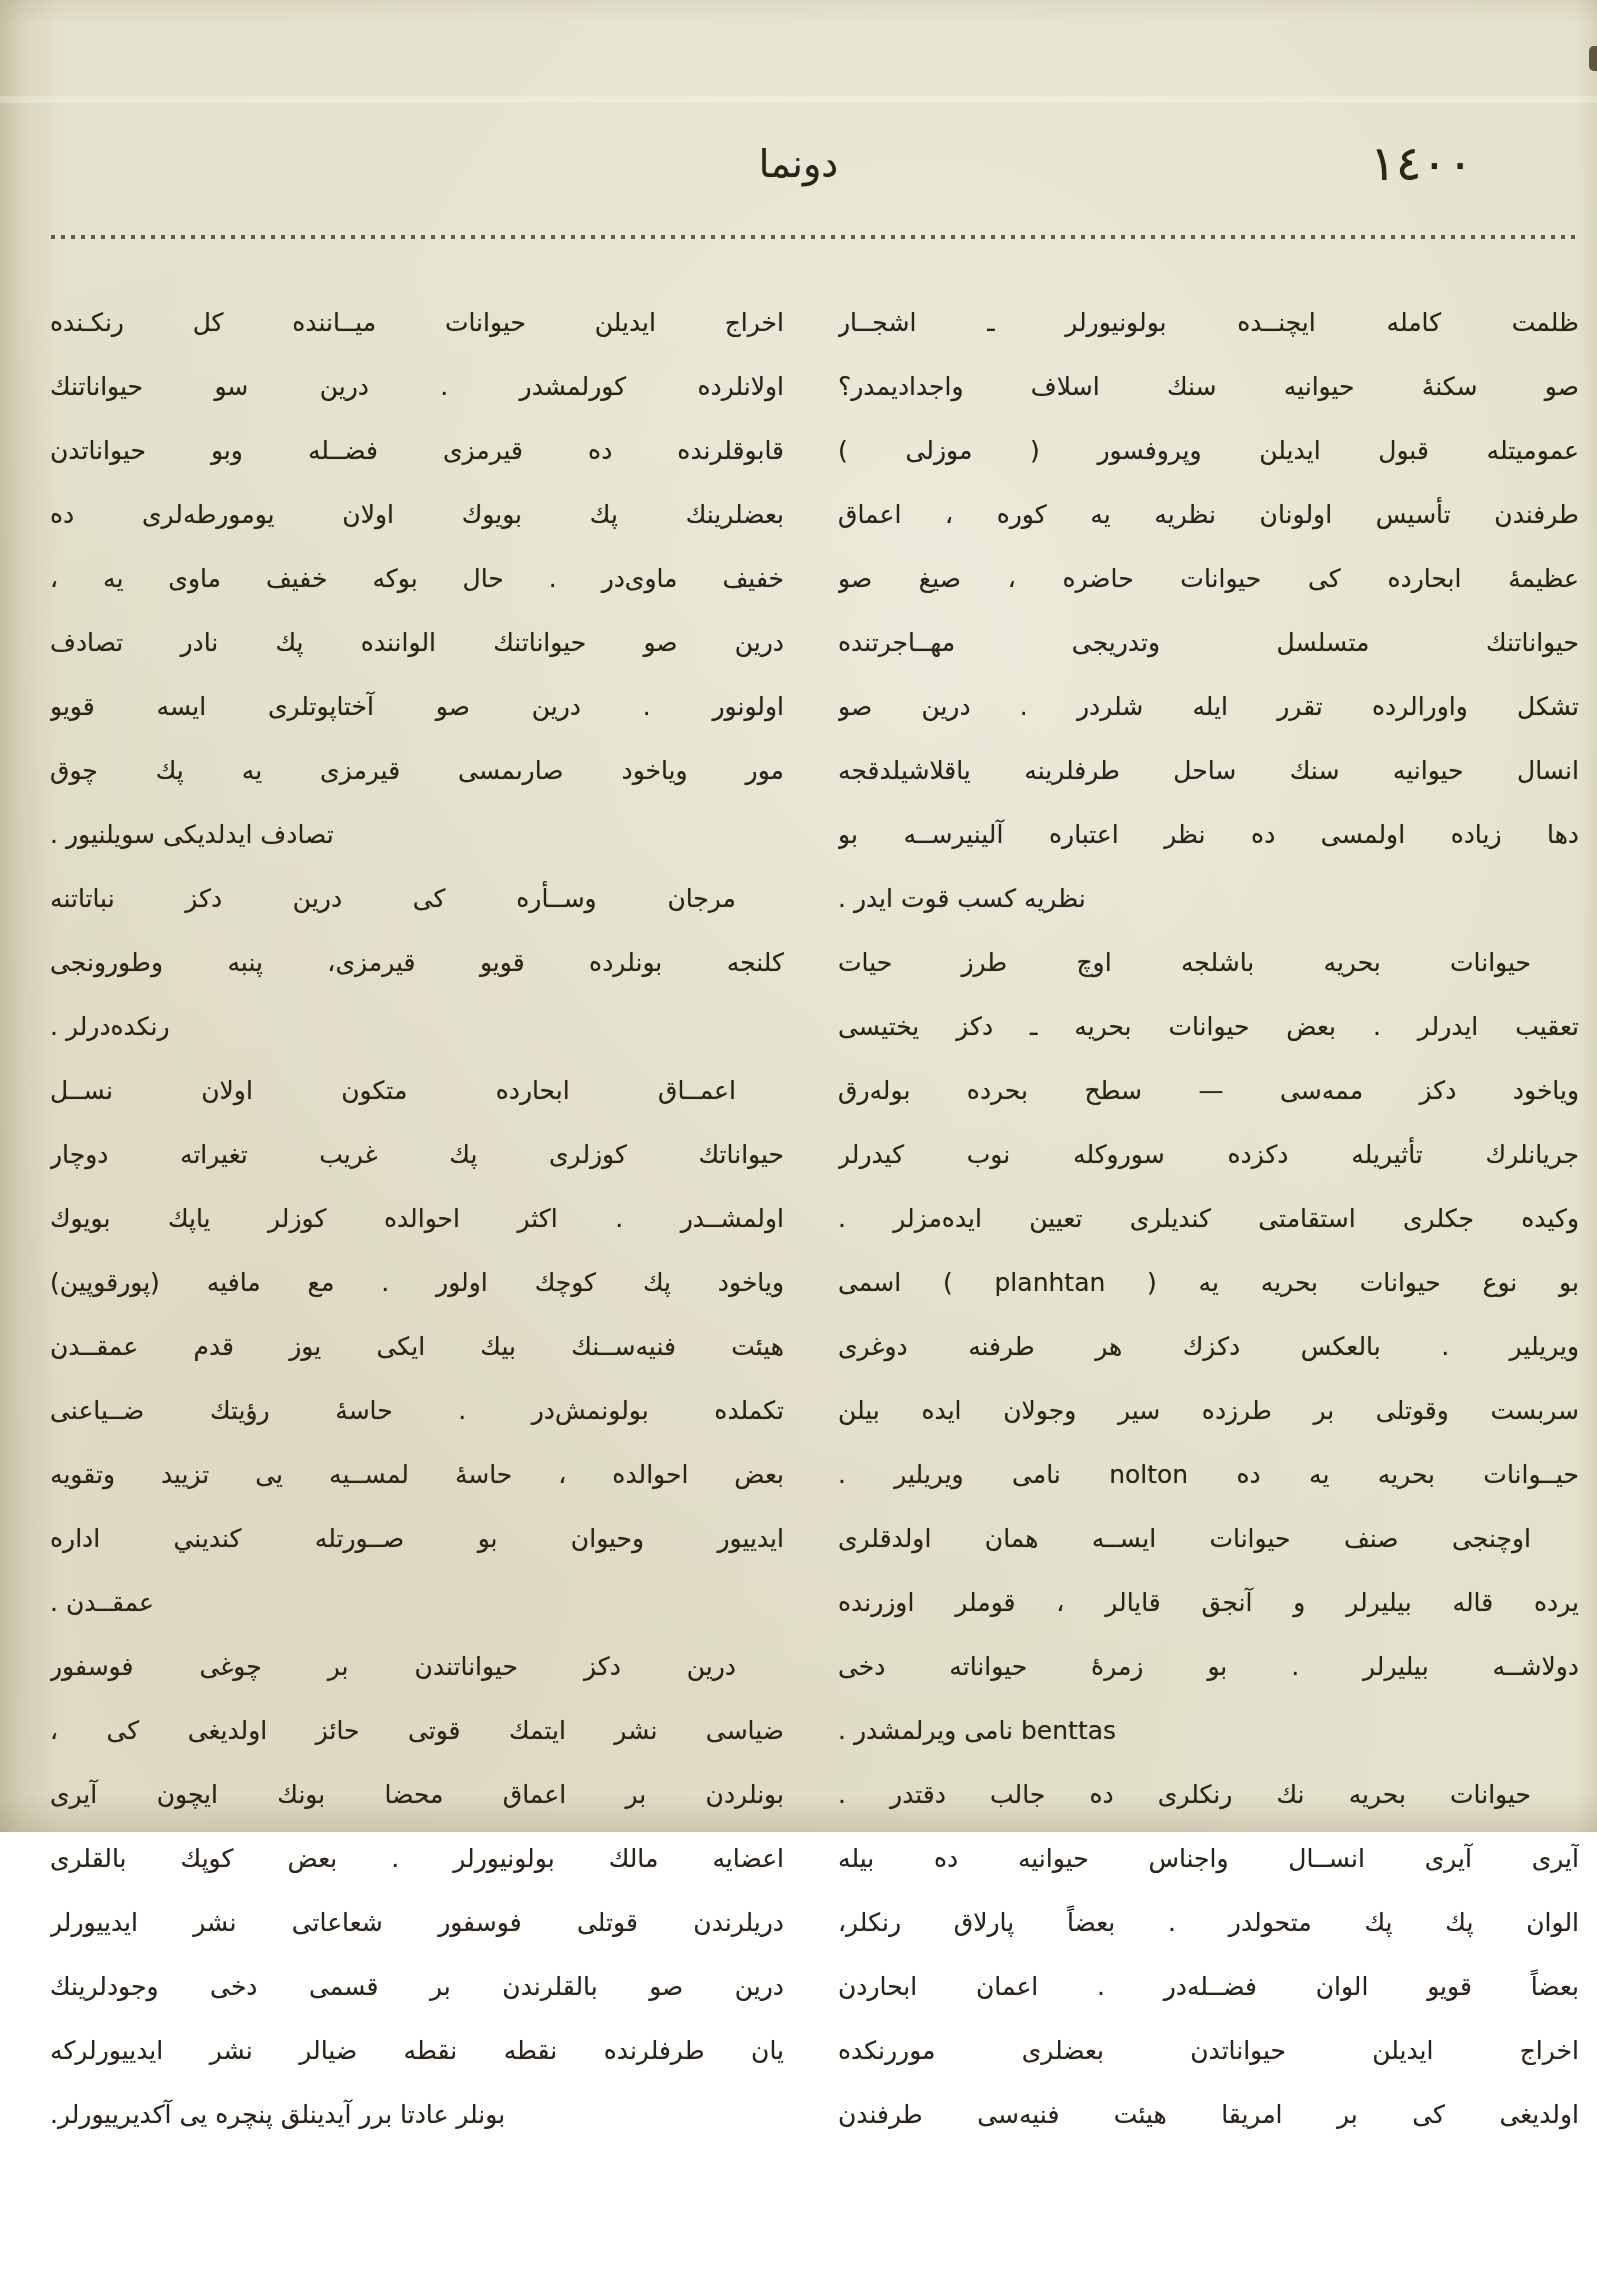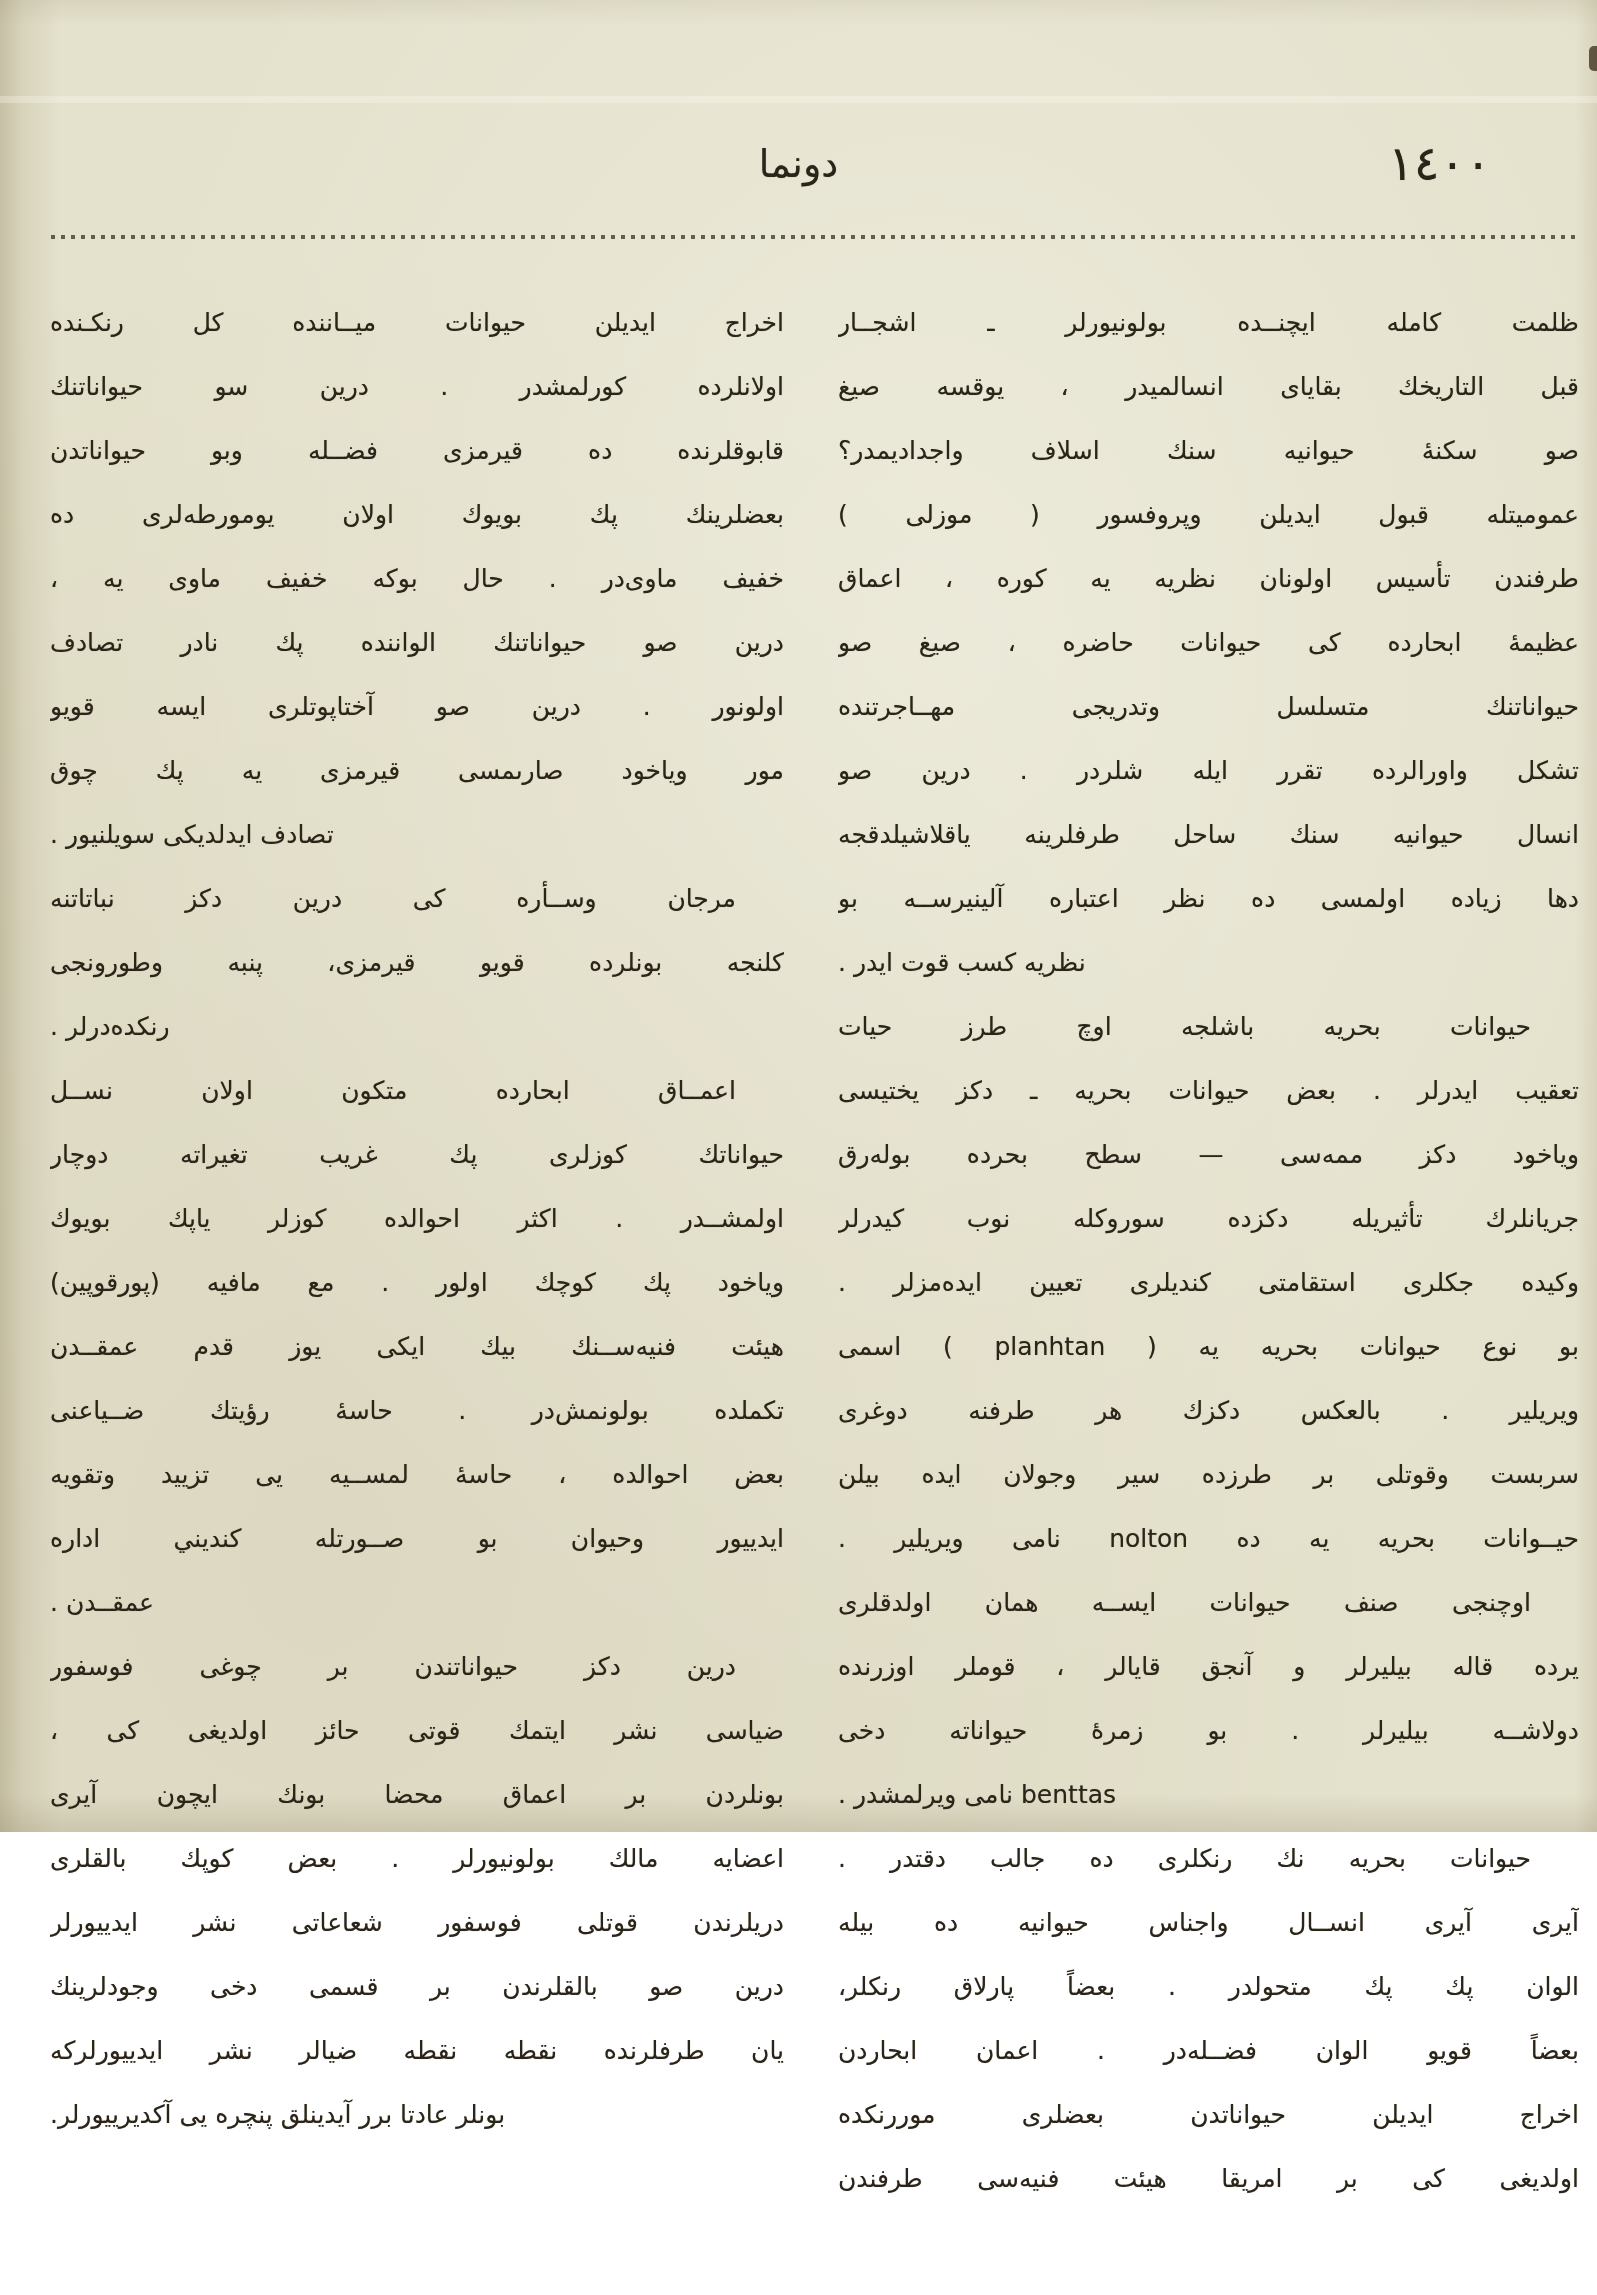--- a/index.html
+++ b/index.html
@@ -28,21 +28,21 @@
   .edge-speck {
     position: absolute; right: 0; top: 46px; width: 8.3px; height: 25px;
     background: #41351f; border-radius: 5px 0 0 5px; opacity: 0.8;
   }
   .running-title {
     position: absolute; top: 145px; left: 50%; transform: translateX(-50%);
     font-size: 38px; line-height: 1; direction: rtl;
     text-shadow: 0 0 0.8px rgba(40,32,20,0.45);
   }
   .page-number {
-    position: absolute; top: 139px; right: 106px;
+    position: absolute; top: 139px; right: 124px;
     font-size: 48px; line-height: 1; letter-spacing: 2.5px; direction: rtl;
     text-shadow: 0 0 0.8px rgba(40,32,20,0.45);
   }
   .dotted-rule {
     position: absolute; left: 51px; top: 235px; width: 1528px; height: 4.1px;
     background: repeating-linear-gradient(to right, #4d4536 0 4.1px, transparent 4.1px 10px);
     opacity: 0.85;
   }
   .col {
     position: absolute; top: 291px;
@@ -99,21 +99,20 @@
       <div class="line">بونلردن بر اعماق محضا بونك ايچون آيرى</div>
       <div class="line">اعضايه مالك بولونيورلر . بعض كوپك بالقلرى</div>
       <div class="line">دريلرندن قوتلى فوسفور شعاعاتى نشر ايدييورلر</div>
       <div class="line">درين صو بالقلرندن بر قسمى دخى وجودلرينك</div>
       <div class="line">يان طرفلرنده نقطه نقطه ضيالر نشر ايدييورلركه</div>
       <div class="line flushleft">بونلر عادتا برر آيدينلق پنچره يى آكديرييورلر.</div>
     </div>
 
   <div class="col col-right">
       <div class="line">ظلمت كامله ايچنــده بولونيورلر ـ اشجــار</div>
-      <div class="line">قبل التاريخك بقاياى انسالميدر ، يوقسه صيغ</div>
       <div class="line">صو سكنهٔ حيوانيه سنك اسلاف واجداديمدر؟</div>
       <div class="line">عموميتله قبول ايديلن وپروفسور ( موزلى )</div>
       <div class="line">طرفندن تأسيس اولونان نظريه يه كوره ، اعماق</div>
       <div class="line">عظيمهٔ ابحارده كى حيوانات حاضره ، صيغ صو</div>
       <div class="line">حيواناتنك متسلسل وتدريجى مهــاجرتنده</div>
       <div class="line">تشكل واورالرده تقرر ايله شلردر . درين صو</div>
       <div class="line">انسال حيوانيه سنك ساحل طرفلرينه ياقلاشيلدقجه</div>
       <div class="line">دها زياده اولمسى ده نظر اعتباره آلينيرســه بو</div>
       <div class="line flushleft">نظريه كسب قوت ايدر .</div>
       <div class="line indent">حيوانات بحريه باشلجه اوچ طرز حيات</div>

